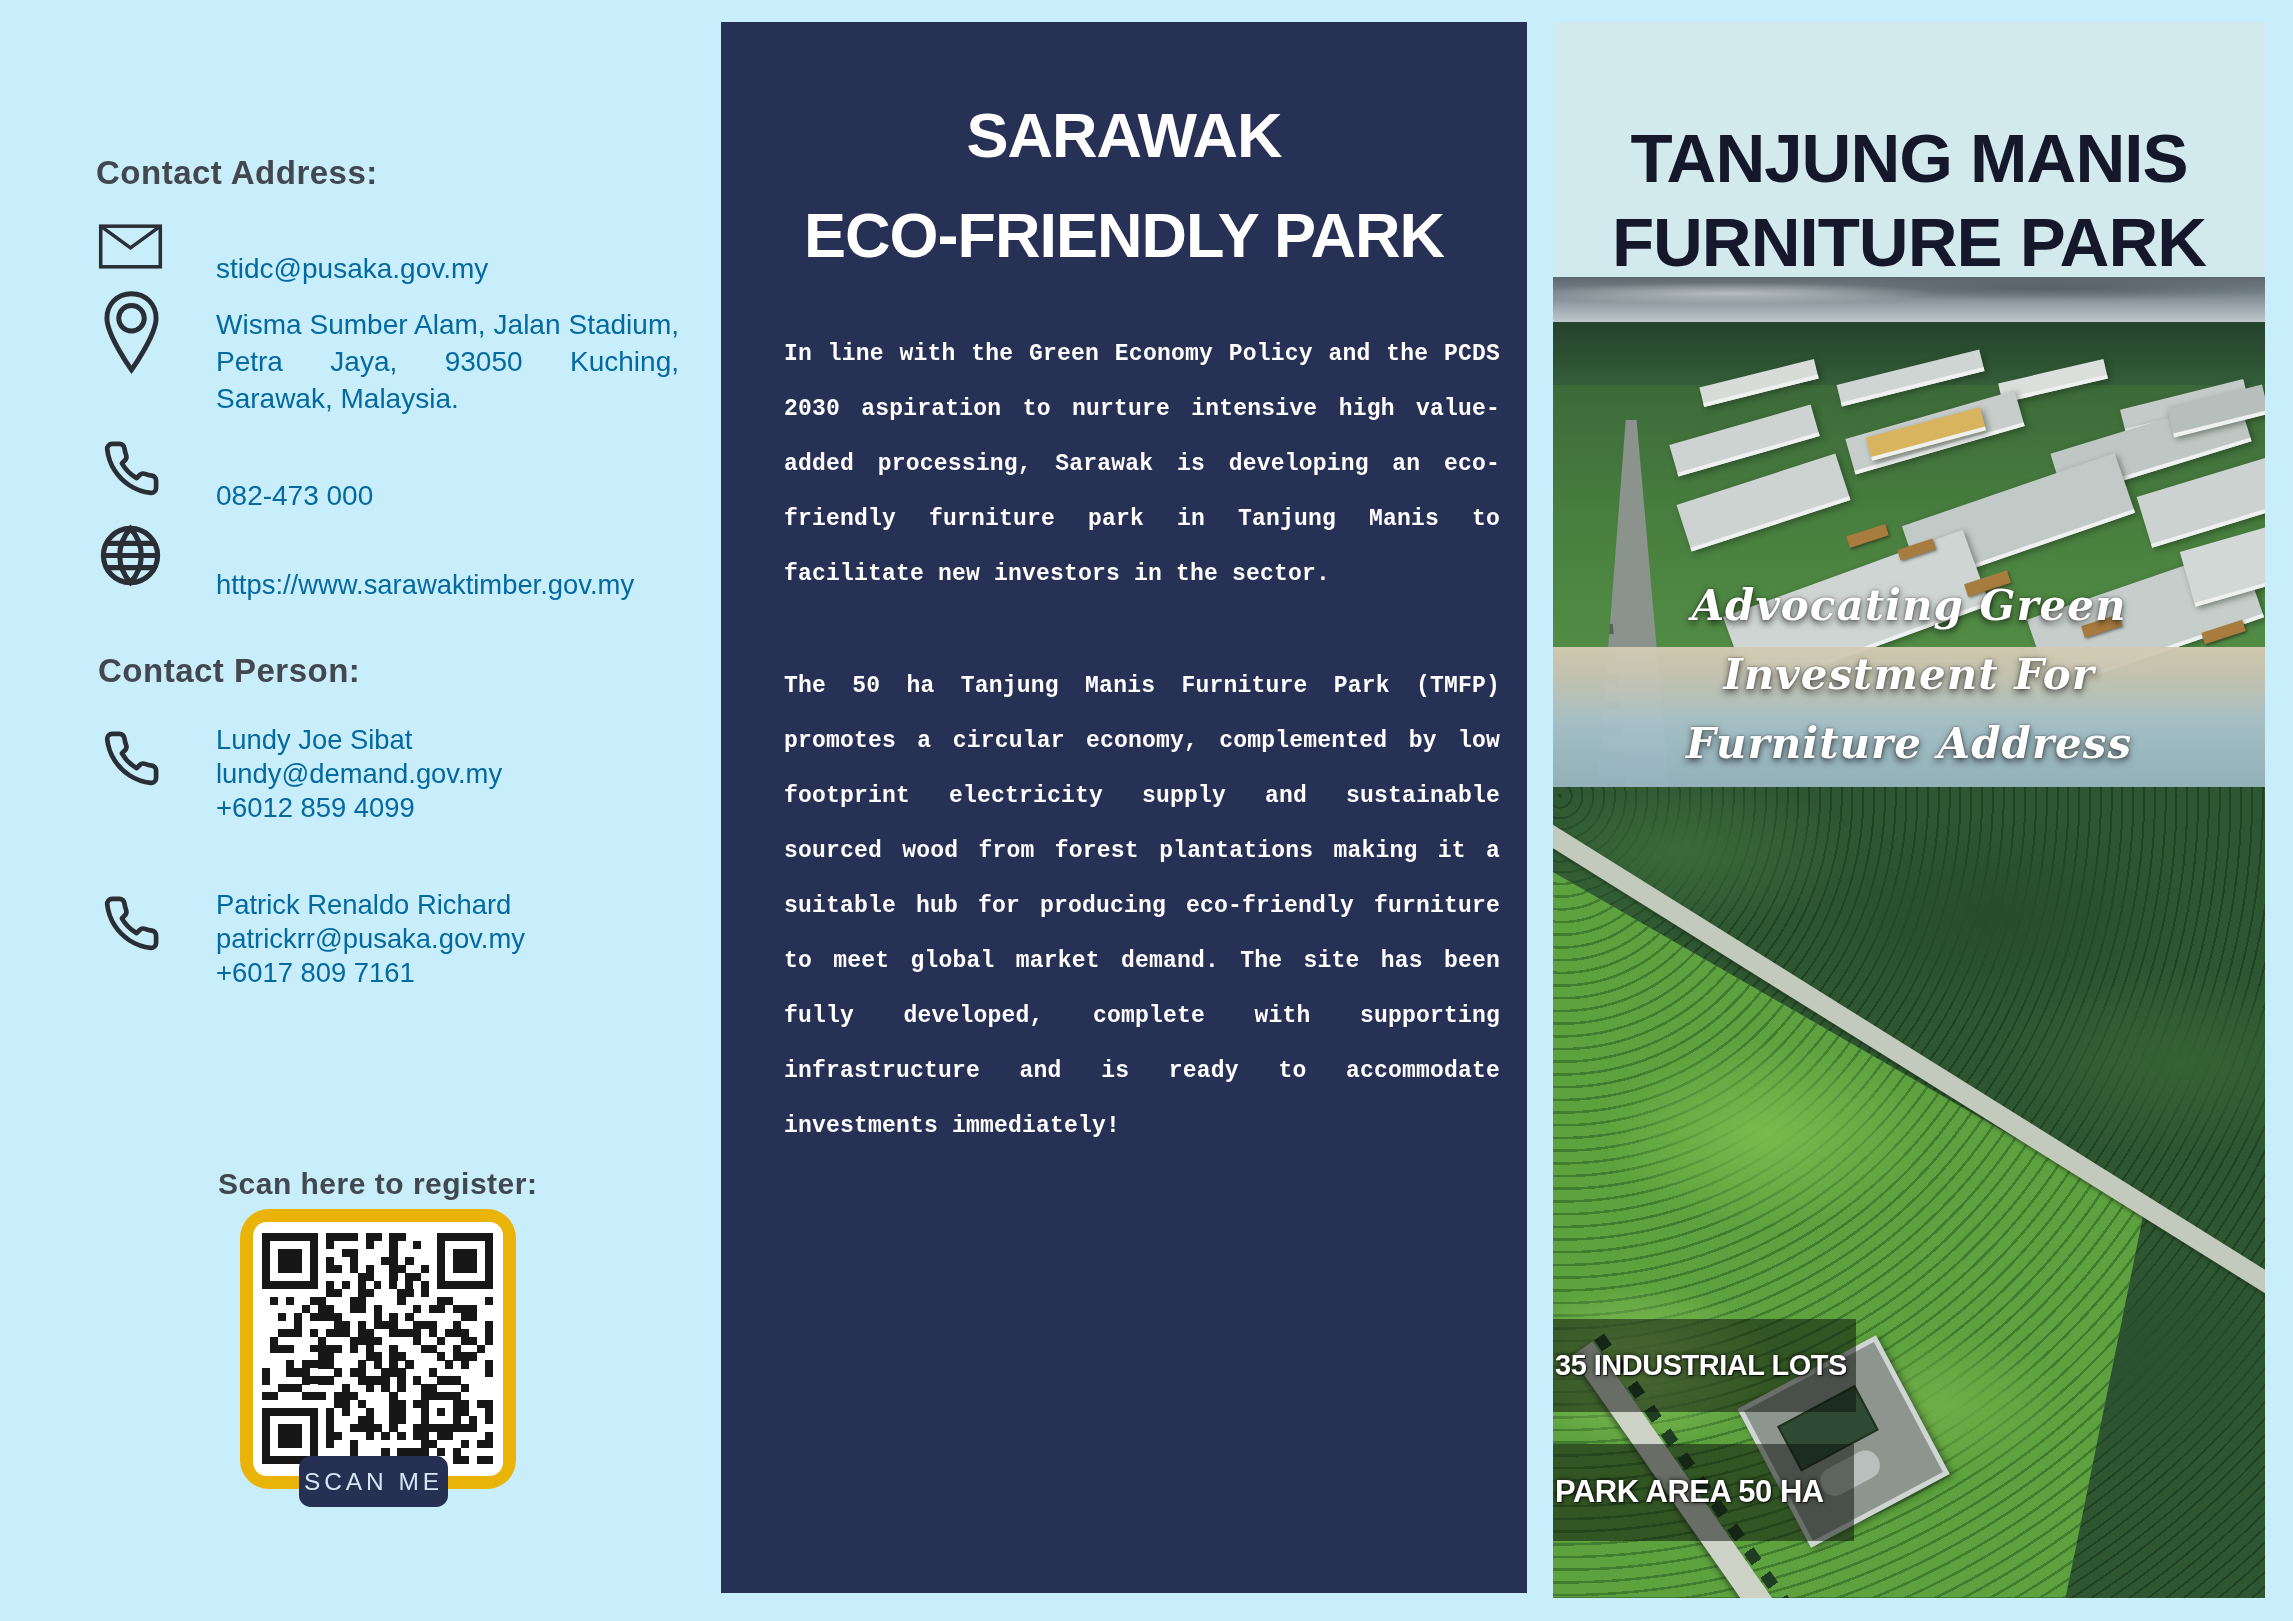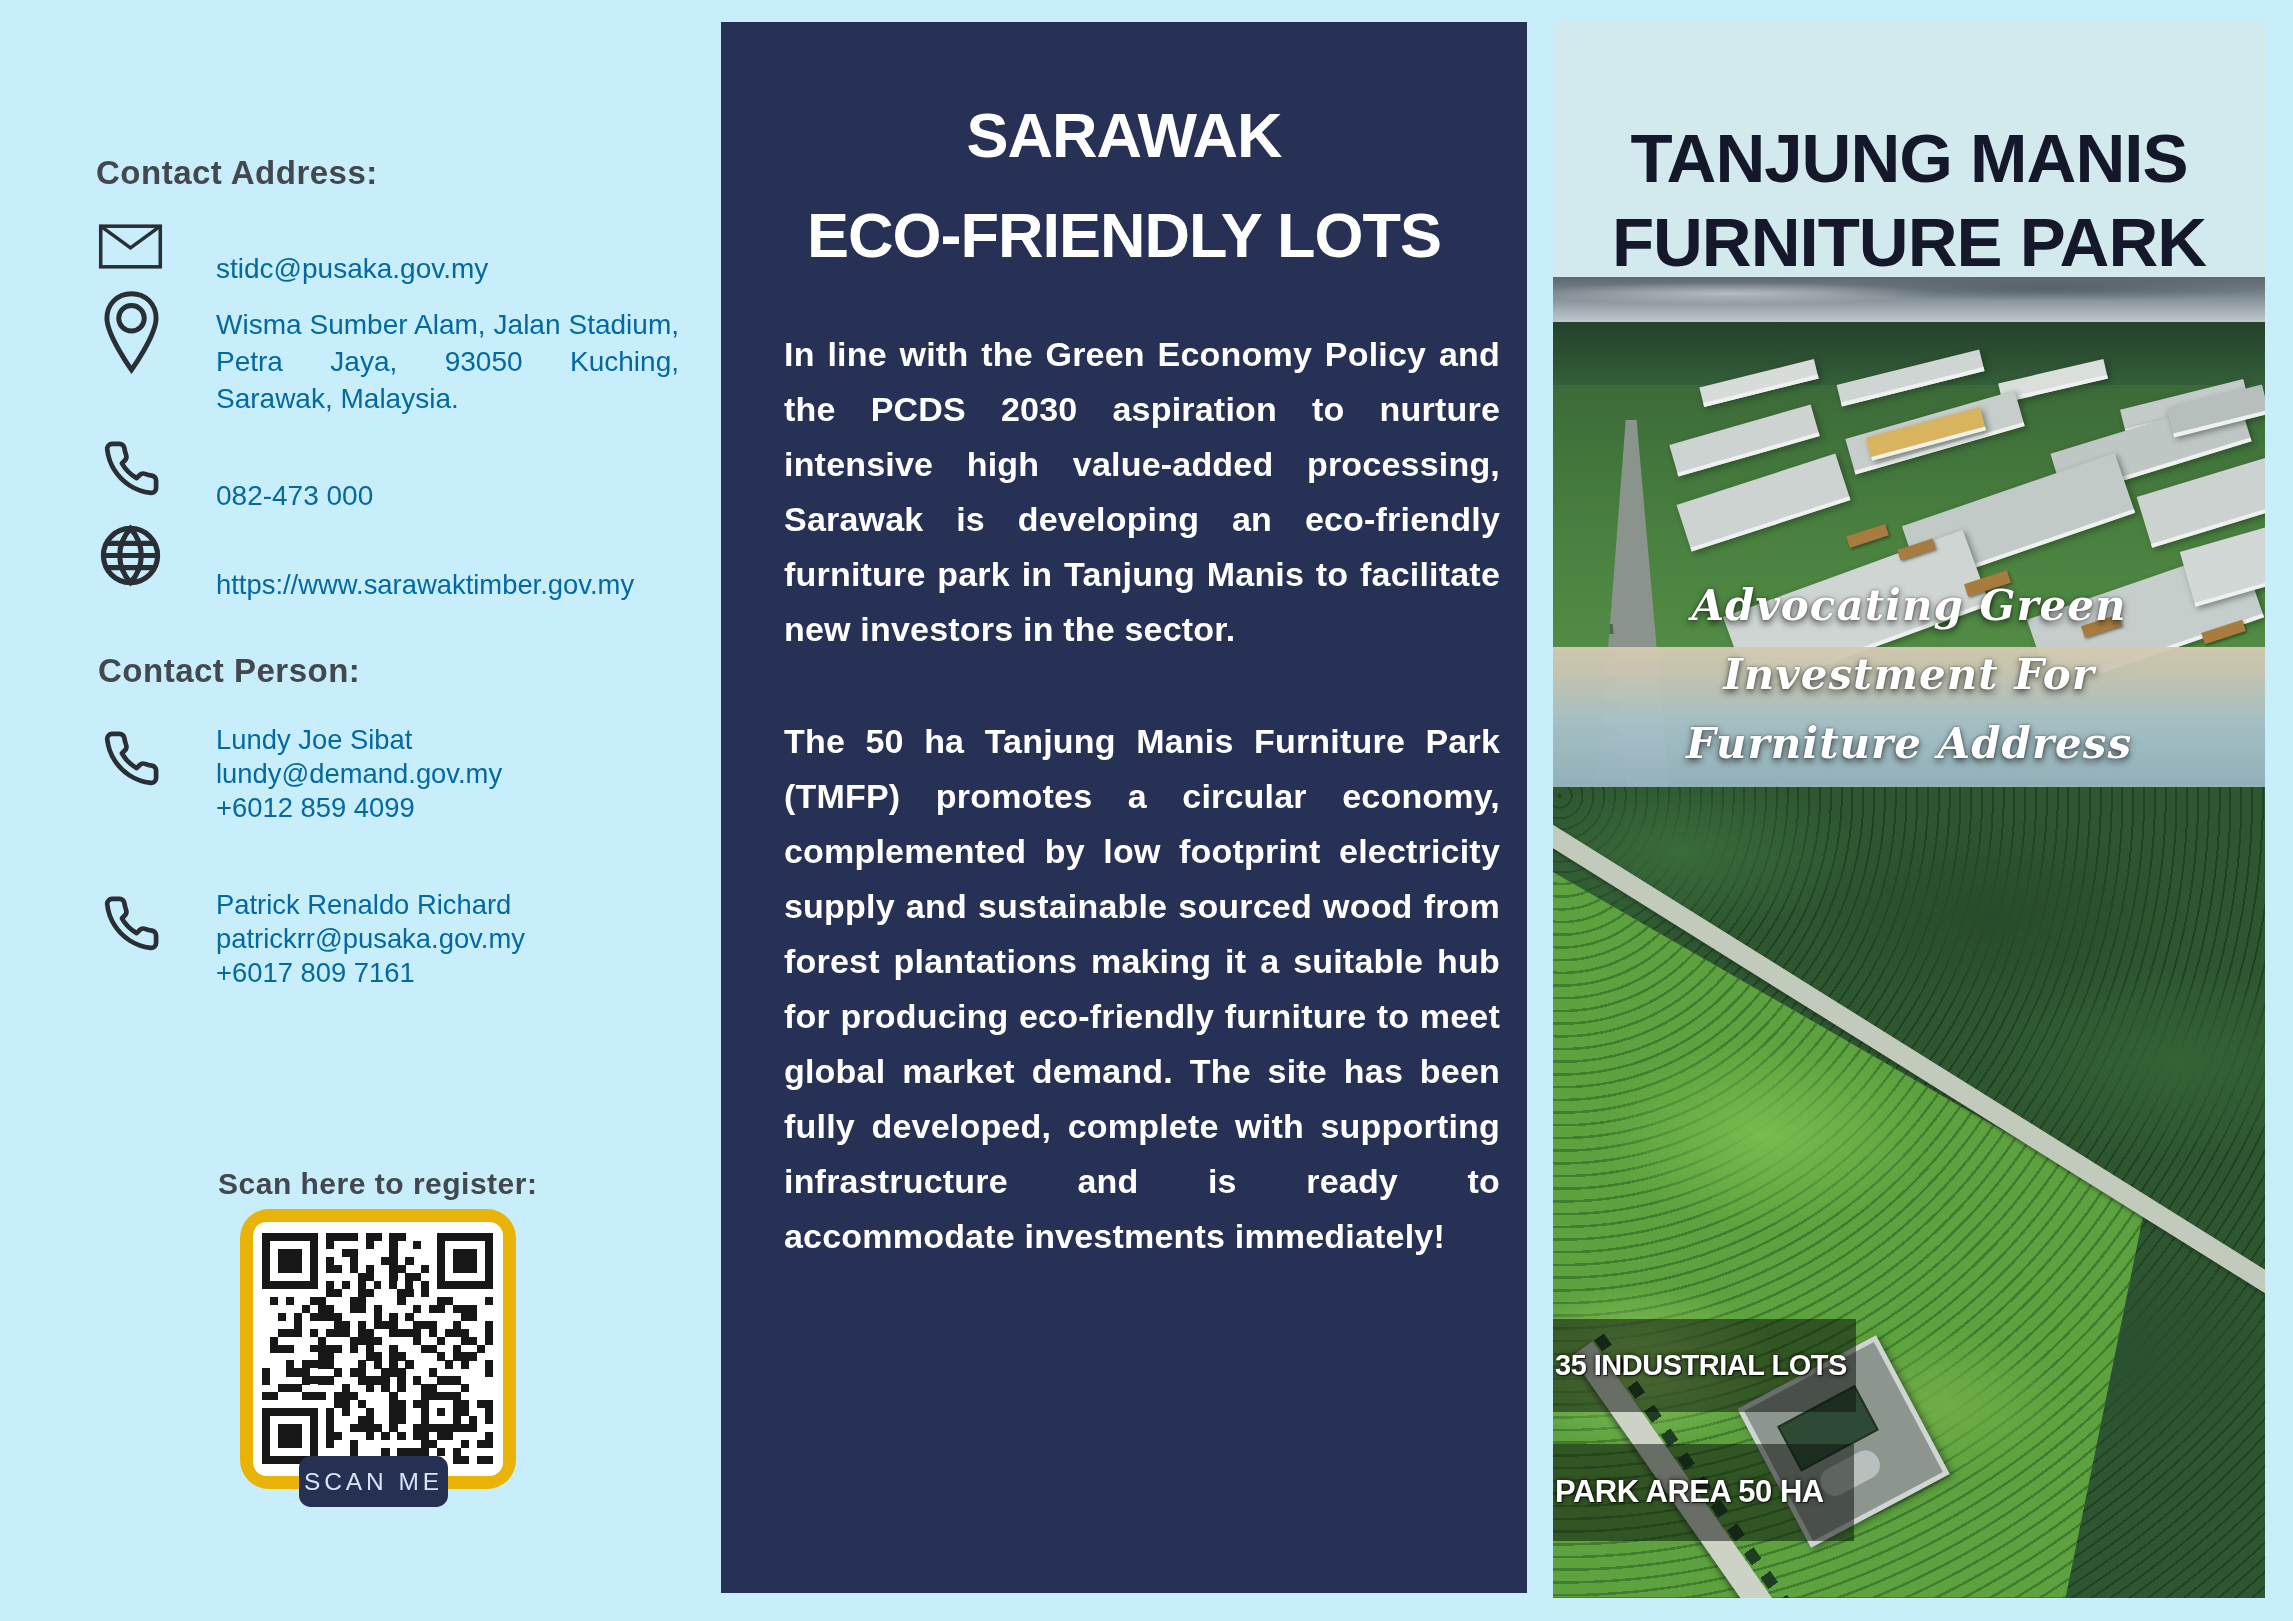--- a/index.html
+++ b/index.html
@@ -18,21 +18,21 @@
   
   .qr-block{position:absolute;left:240px;top:1209px;width:276px;height:280px;background:#eab308;border-radius:29px;}
   .qr-inner{position:absolute;left:12.7px;top:12.7px;right:12.7px;bottom:12.7px;background:#ffffff;border-radius:13.7px;padding:9.8px;box-sizing:border-box;}
   .qr-svg{width:100%;height:100%;}
   .scanme{position:absolute;left:59px;top:247px;width:149px;height:51px;background:#253053;border-radius:11.8px;
           display:flex;align-items:center;justify-content:center;color:#d5e7f4;font-size:24.5px;letter-spacing:3.9px;z-index:3;}
 
   
   .mid-panel{position:absolute;left:721px;top:21.6px;width:806px;height:1571px;background:#273156;color:#ffffff;}
   .mid-title{margin-top:63px;text-align:center;font-weight:bold;font-size:63px;line-height:100px;letter-spacing:-1px;white-space:nowrap;}
-  .mid-para{margin:41px 27px 0 63px;font-size:34px;font-weight:bold;line-height:55px;text-align:justify;letter-spacing:0.2px;}
+  .mid-para{margin:41px 27px 0 63px;font-size:23px;font-weight:bold;line-height:55px;text-align:justify;letter-spacing:0.2px;font-family:Liberation Mono, monospace;}
   .mid-para + .mid-para{margin-top:57px;}
 
   
   .right-panel{position:absolute;left:1553px;top:21.6px;width:712px;height:1576px;background:#d2e9ed;}
   .rp-title{padding-top:49px;text-align:center;font-weight:bold;font-size:69px;line-height:84px;color:#14182a;letter-spacing:-1px;white-space:nowrap;}
 
   
   .photo{position:absolute;left:0;top:255px;width:712px;height:1321px;overflow:hidden;background:#47793b;}
   .ph-sky{position:absolute;left:0;top:0;width:100%;height:47px;
     background:linear-gradient(180deg,#5d686e 0%,#7d8a90 40%,#a7b3b7 75%,#c3cdd0 100%);}
@@ -438,21 +438,21 @@
             <rect x="28" y="28" width="1.02" height="1.02" fill="#171717"></rect>
           </svg>
       </div>
       <div class="scanme">SCAN ME</div>
     </div>
   </section>
 
   <section class="mid-panel">
     <h1 class="mid-title">
       <div>SARAWAK</div>
-      <div>ECO-FRIENDLY LOTS</div>
+      <div>ECO-FRIENDLY PARK</div>
     </h1>
     <p class="mid-para">In line with the Green Economy Policy and the PCDS 2030 aspiration to nurture intensive high value-added processing, Sarawak is developing an eco-friendly furniture park in Tanjung Manis to facilitate new investors in the sector.</p>
     <p class="mid-para">The 50 ha Tanjung Manis Furniture Park (TMFP) promotes a circular economy, complemented by low footprint electricity supply and sustainable sourced wood from forest plantations making it a suitable hub for producing eco-friendly furniture to meet global market demand. The site has been fully developed, complete with supporting infrastructure and is ready to accommodate investments immediately!</p>
   </section>
 
   <section class="right-panel">
     <h1 class="rp-title">
       <div>TANJUNG MANIS</div>
       <div>FURNITURE PARK</div>
     </h1>

